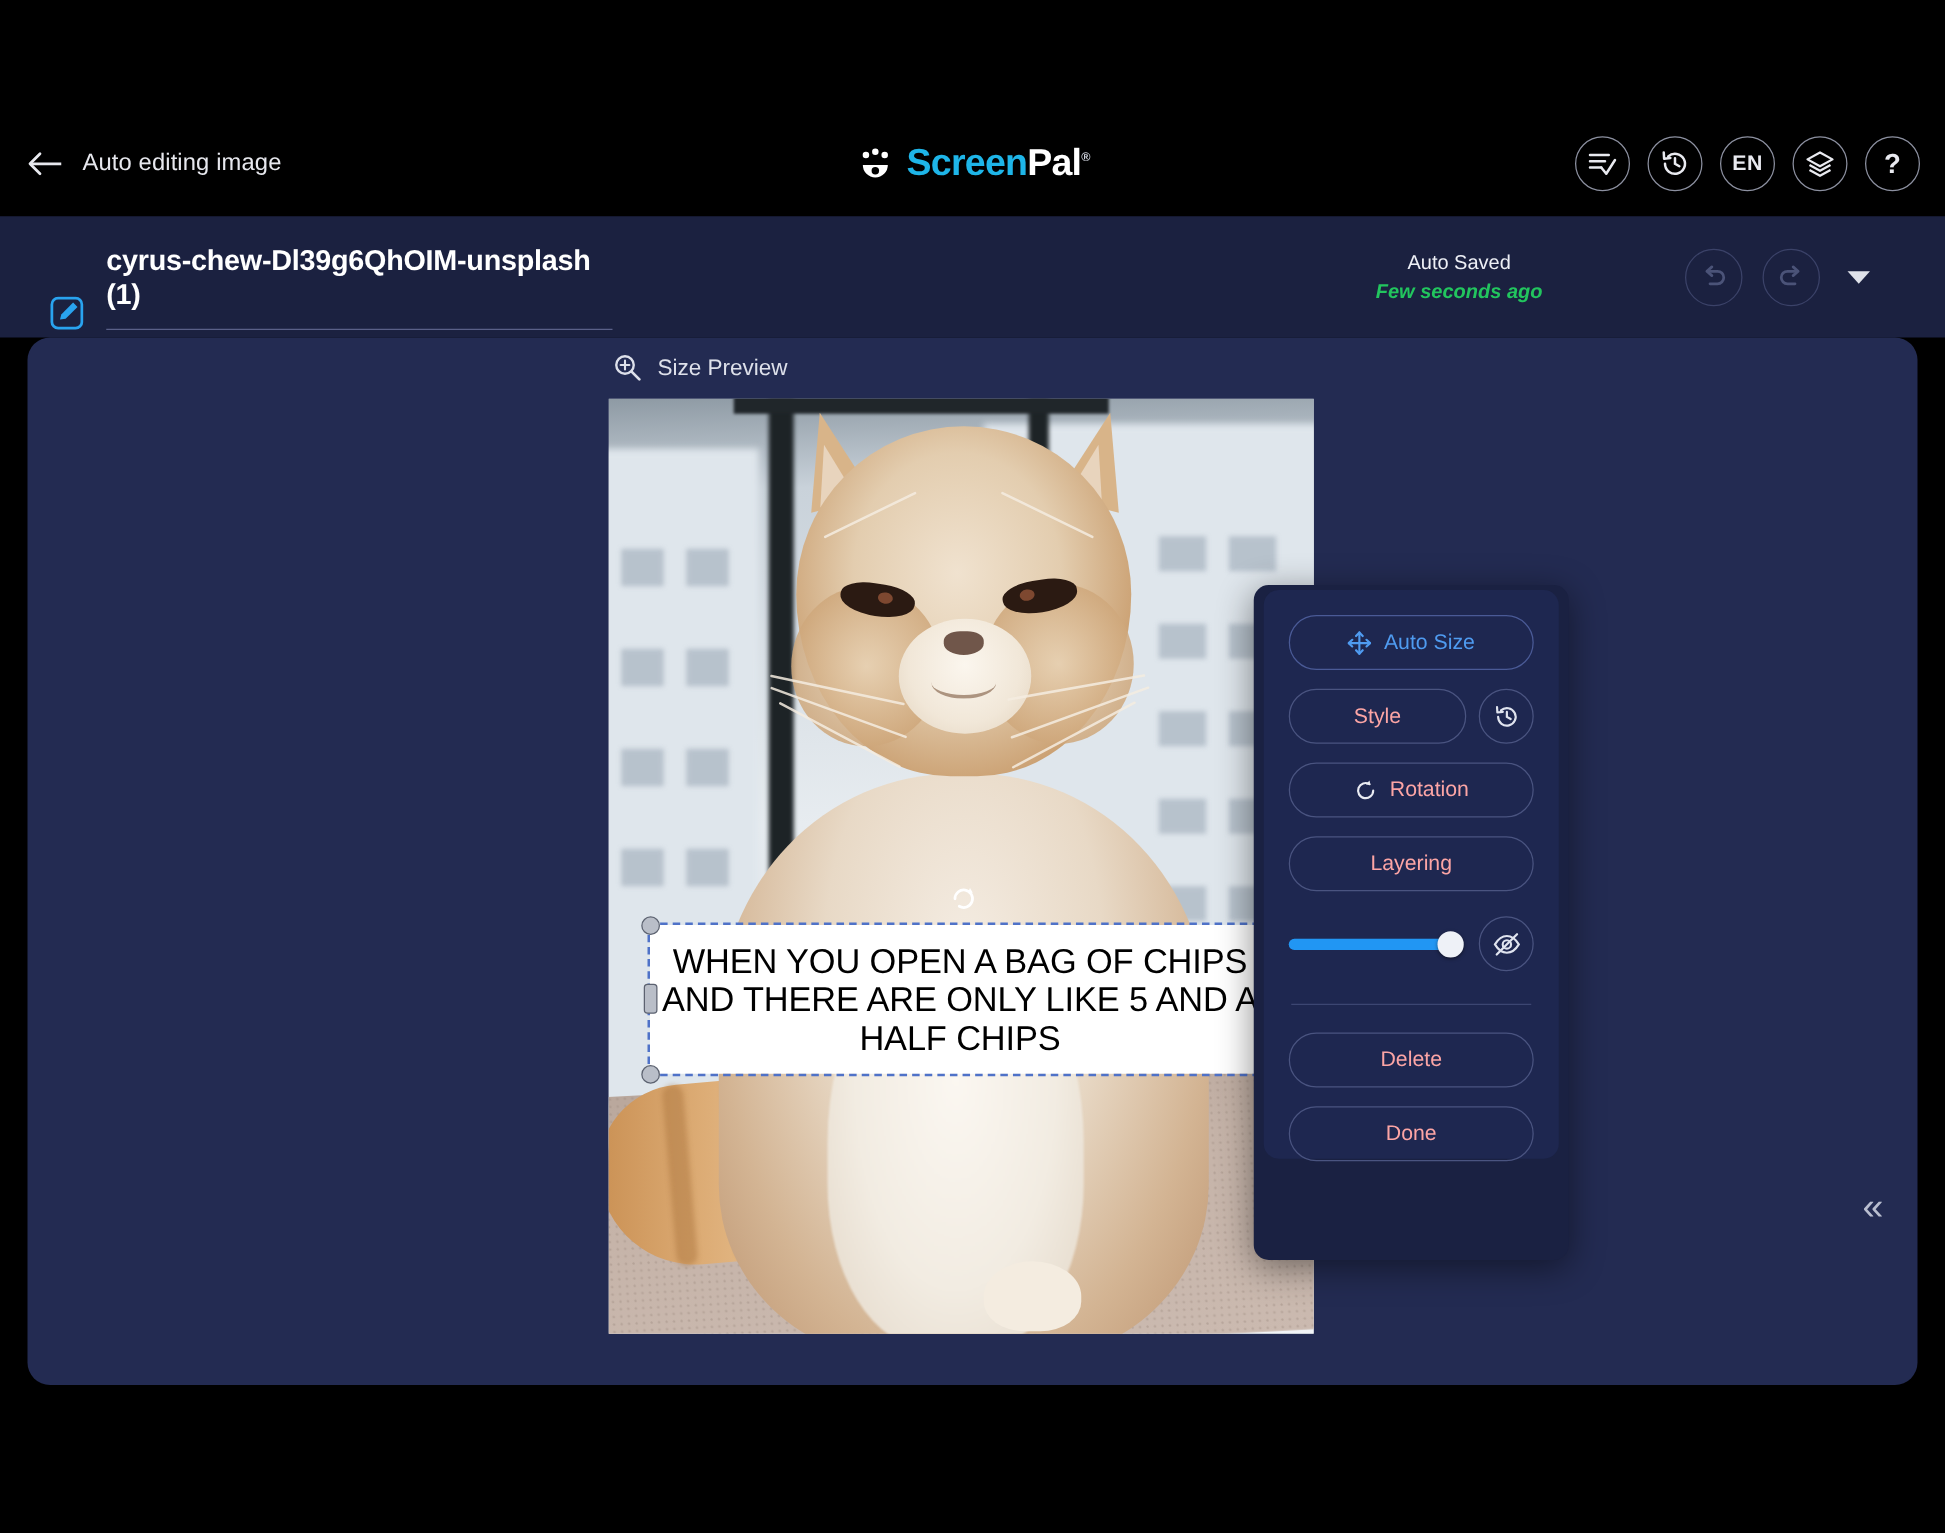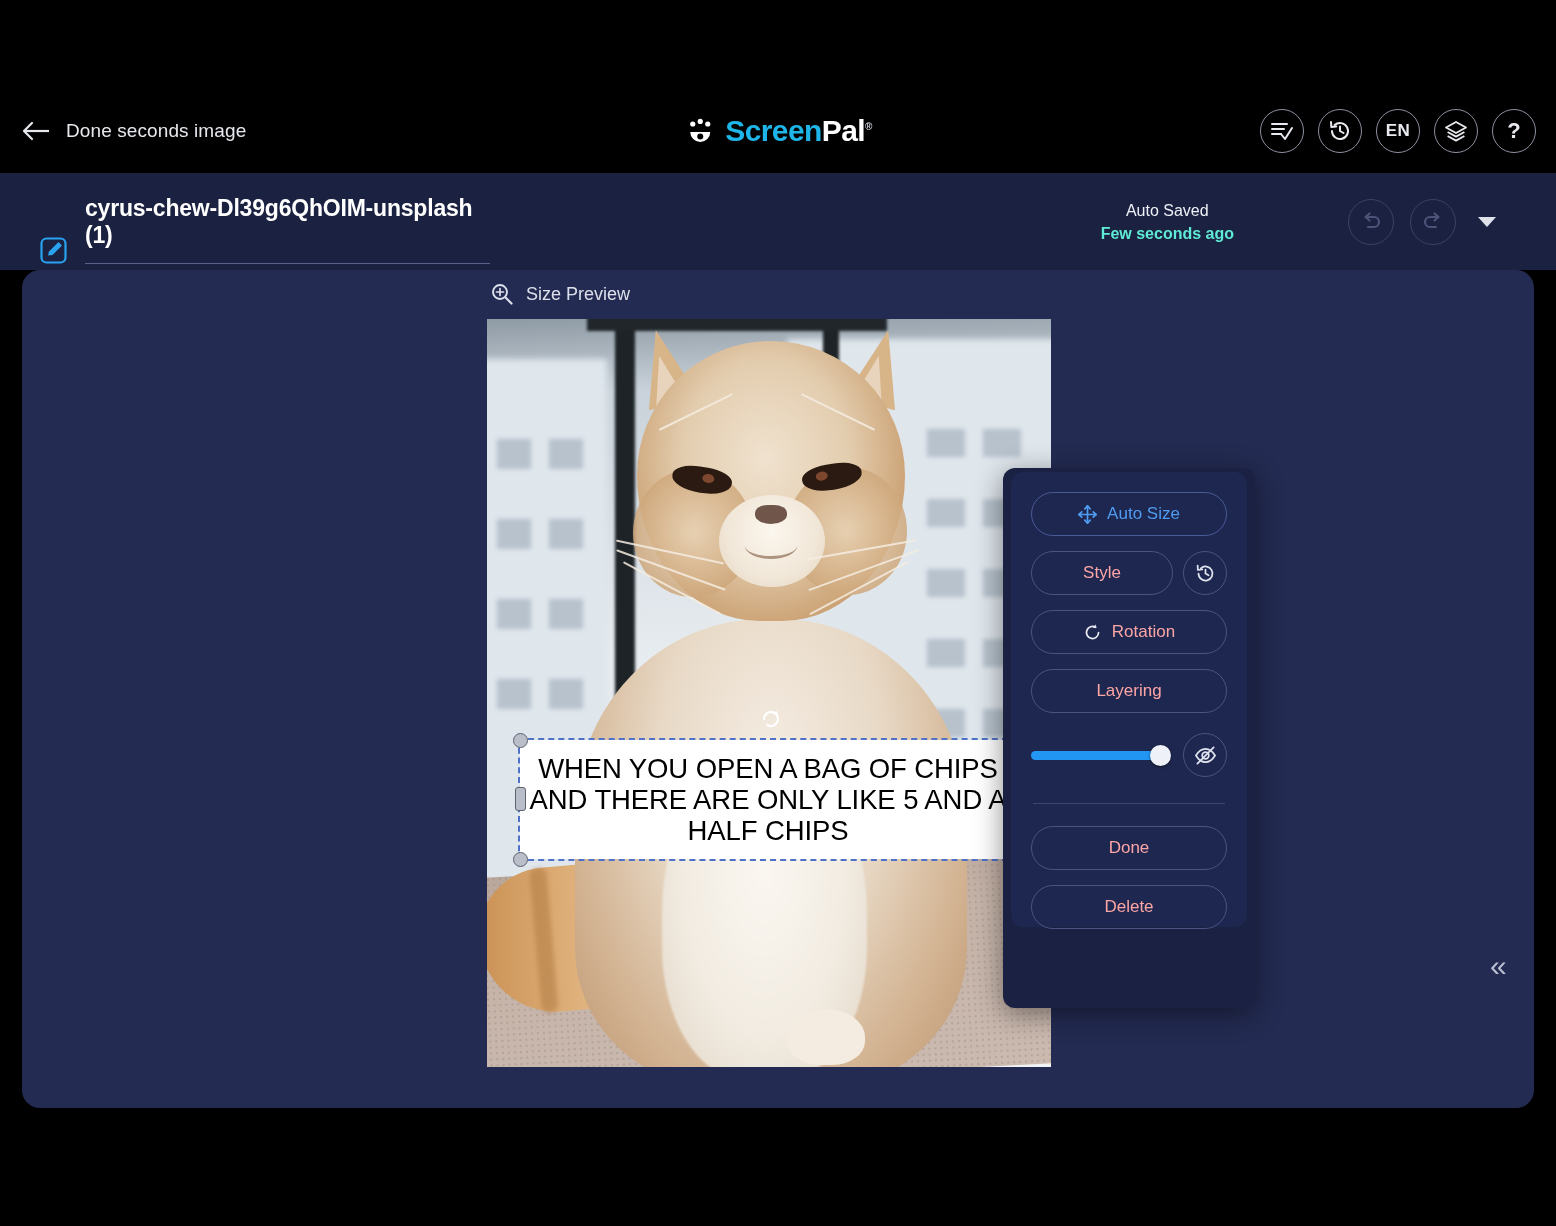--- a/index.html
+++ b/index.html
@@ -53,21 +53,21 @@
   .file-edit-icon { width: 27px; height: 27px; margin-top: 7px; cursor: pointer; }
   .file-name-wrap { display: flex; flex-direction: column; }
   .file-name {
     color: #ffffff; font-size: 23px; font-weight: bold; letter-spacing: -.2px;
     padding-bottom: 14px; width: 405px;
   }
   .file-underline { width: 405px; height: 1px; background: #5a6088; }
 
   .save-block { position: absolute; right: 322px; top: 26px; text-align: center; line-height: 1.45; }
   .save-title { color: #eef0f6; font-size: 16px; }
-  .save-time { color: #5eead4; font-size: 16px; font-weight: bold; }
+  .save-time { color: #22c55e; font-size: 16px; font-weight: bold; font-style: italic; }
 
   .hist-btns { position: absolute; right: 60px; top: 26px; display: flex; align-items: center; gap: 16px; }
   .circ-dim {
     width: 46px; height: 46px; border-radius: 50%;
     border: 1.4px solid #3b4268; background: transparent;
     display: flex; align-items: center; justify-content: center; cursor: pointer;
   }
   .caret-down { width: 0; height: 0; border-left: 9px solid transparent; border-right: 9px solid transparent;
                 border-top: 10px solid #dfe2ea; cursor: pointer; margin-left: 6px; }
 
@@ -218,21 +218,21 @@
 
   <div class="topbar">
 
     <div class="back-group">
       <span class="back-arrow">
         <svg width="30" height="24" viewBox="0 0 30 24">
           <path d="M2 12 H27" stroke="#e7e8ee" stroke-width="2.2" fill="none"></path>
           <path d="M10 4 L2 12 L10 20" stroke="#e7e8ee" stroke-width="2.2" fill="none" stroke-linecap="round" stroke-linejoin="round"></path>
         </svg>
       </span>
-      <span class="back-label">Done seconds image</span>
+      <span class="back-label">Auto editing image</span>
     </div>
 
     <div class="brand">
       <span class="brand-mark">
         <svg width="32" height="32" viewBox="0 0 32 32">
           <path d="M6 17 a10 10 0 0 0 20 0 Z" fill="#ffffff"></path>
           <circle cx="16" cy="21.5" r="3" fill="#000000"></circle>
           <circle cx="8.5" cy="9" r="2.6" fill="#ffffff"></circle>
           <circle cx="16" cy="6.4" r="2.6" fill="#ffffff"></circle>
           <circle cx="23.5" cy="9" r="2.6" fill="#ffffff"></circle>
@@ -475,21 +475,21 @@
               <circle cx="12" cy="11" r="3.5" stroke="#dfe3ee" stroke-width="1.8" fill="none"></circle>
               <path d="M3.5 19.5 L20.5 2.5" stroke="#dfe3ee" stroke-width="1.9" stroke-linecap="round"></path>
             </svg>
           </span>
         </div>
       </div>
 
       <div class="divider"></div>
 
       <button class="pbtn">
+        <span>Delete</span>
+      </button>
+      <button class="pbtn">
         <span>Done</span>
       </button>
-      <button class="pbtn">
-        <span>Delete</span>
-      </button>
     </div>
   </div>
 
 </div>
 
 </body></html>

